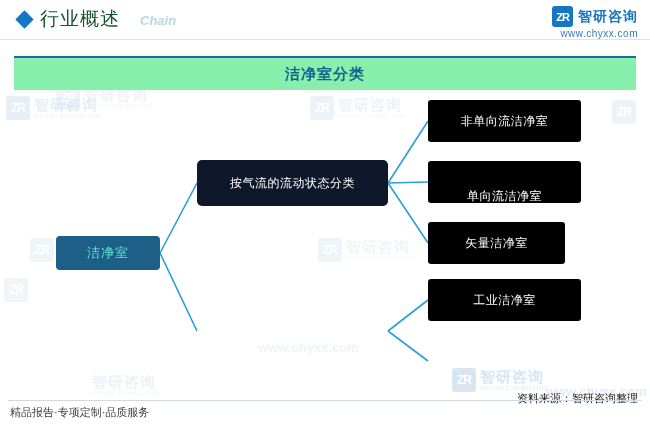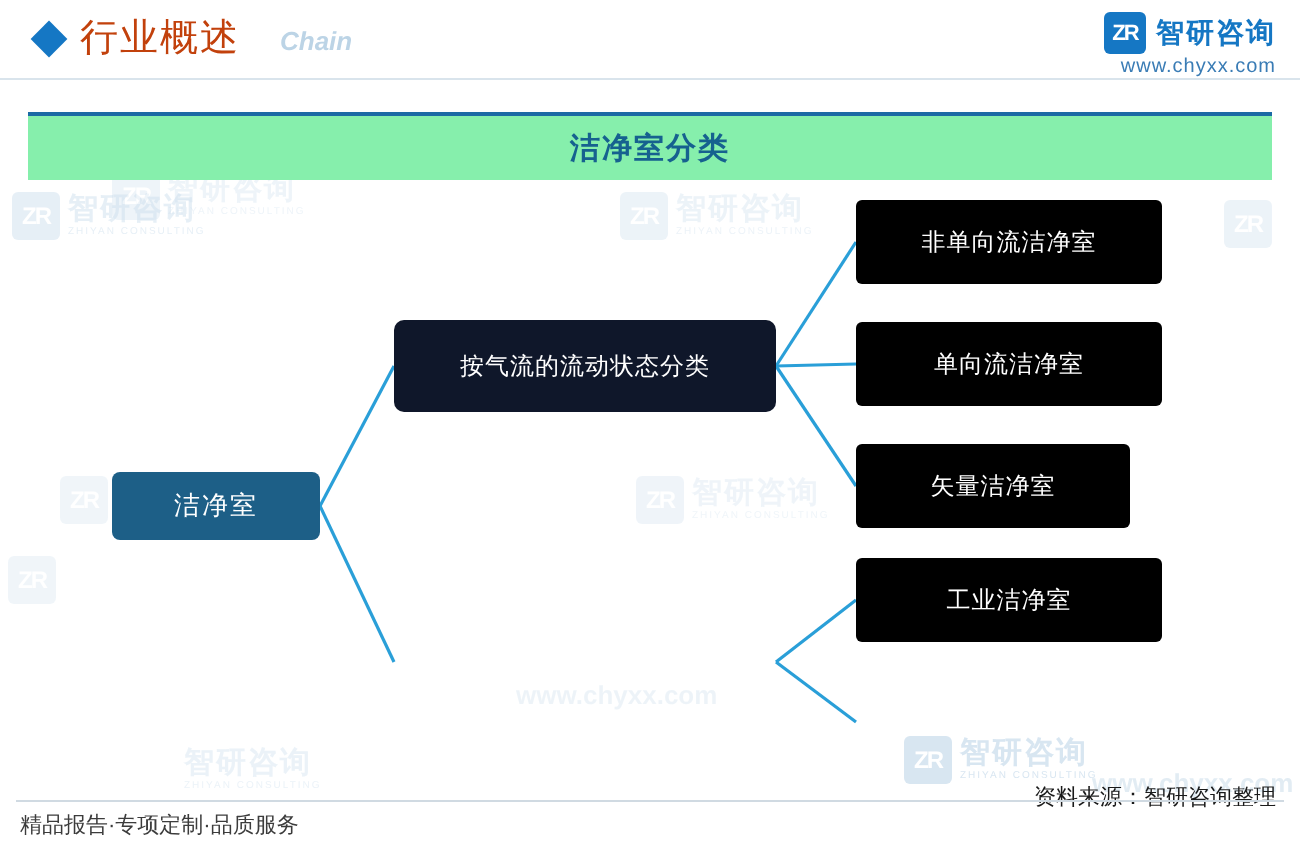--- a/index.html
+++ b/index.html
@@ -26,21 +26,21 @@
     position: absolute;
     left: 18px; top: 13px;
     width: 13px; height: 13px;
     background: #1577c4;
     transform: rotate(45deg);
   }
   .header-title {
     position: absolute;
     left: 40px; top: 6px;
     font-size: 19px;
-    color: #c2410c;
+    color: #14532d;
     letter-spacing: 1px;
   }
   .header-sub {
     position: absolute;
     left: 140px; top: 13px;
     font-size: 13px;
     font-weight: bold;
     color: #bcd4e6;
     font-style: italic;
   }
@@ -119,21 +119,21 @@
     position: absolute;
     box-sizing: border-box;
     display: flex;
     align-items: center;
     justify-content: center;
     text-align: center;
     line-height: 1.2;
   }
   .node-root {
     background: #1d5f87;
-    color: #ffffff;
+    color: #5eead4;
     border-radius: 4px;
     font-size: 13px;
     letter-spacing: 1px;
   }
   .node-mid {
     background: #0f172a;
     color: #ffffff;
     border-radius: 5px;
     font-size: 12px;
     letter-spacing: 0.5px;
@@ -307,21 +307,21 @@
       <span>洁净室</span>
     </div>
 
     <div class="node node-mid" style="left:197px; top:72px; width:191px; height:46px;">
       <span>按气流的流动状态分类</span>
     </div>
 
     <div class="node node-leaf" style="left:428px; top:12px; width:153px; height:42px;">
       <span>非单向流洁净室</span>
     </div>
-    <div class="node node-leaf" style="left:428px; top:73px; width:153px; height:42px;">
+    <div class="node node-leaf" style="left:428px; top:73px; width:153px; height:42px;align-items:flex-end;">
       <span>单向流洁净室</span>
     </div>
     <div class="node node-leaf" style="left:428px; top:134px; width:137px; height:42px;">
       <span>矢量洁净室</span>
     </div>
 
     <div class="node node-leaf" style="left:428px; top:191px; width:153px; height:42px;">
       <span>工业洁净室</span>
     </div>
   </div>

